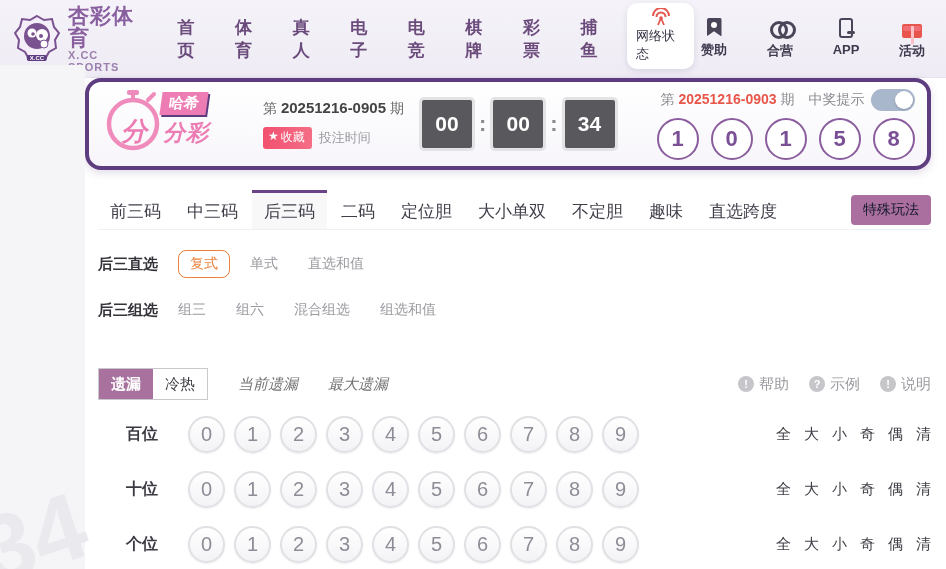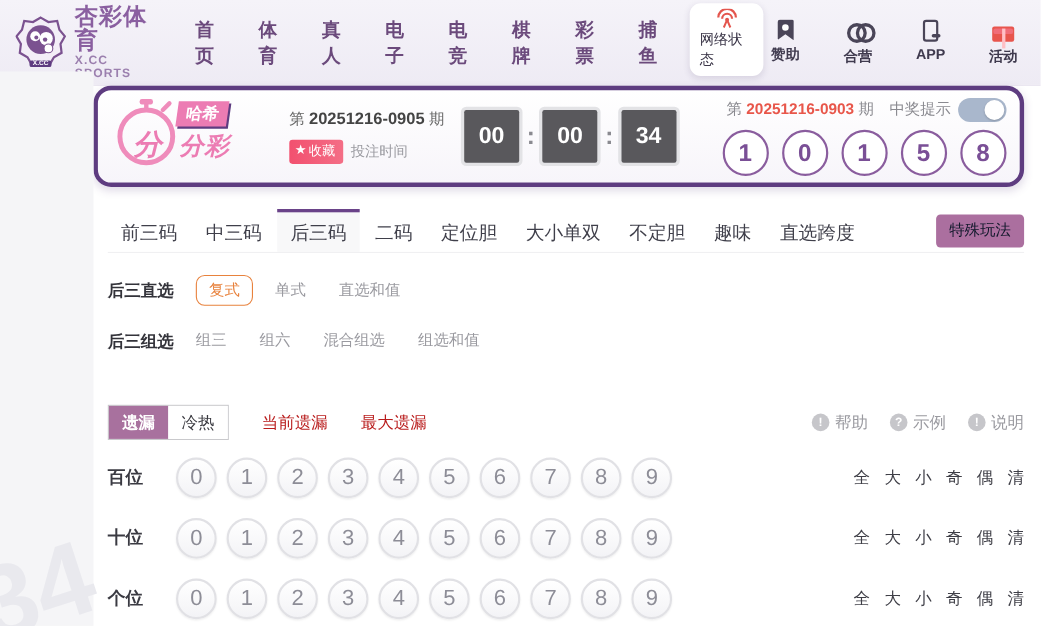--- a/index.html
+++ b/index.html
@@ -111,28 +111,28 @@
   .bet-option.sel { color:var(--selected-orange,#e8823d);
     border:1px solid var(--selected-orange,#e8823d); border-radius:8px; padding:4px 11px;
     margin-right:20px; }
 
   .statsbar { margin-top:40px; display:flex; align-items:center; }
   .seg-wrap { display:flex; border:1px solid #c9c9cc; }
   .seg { width:54px; height:30px; display:flex; align-items:center; justify-content:center;
     font-size:15px; cursor:pointer; background:#fff; color:#3a3a40; }
   .seg.on { background:var(--segment-active,#a8719e); color:#fff; font-weight:bold; }
   .slinks { display:flex; gap:30px; margin-left:30px; }
-  .slink { font-size:15px; color:#b91c1c; cursor:pointer; }
+  .slink { font-size:15px; color:#737373; cursor:pointer;font-style:italic; }
   .help-links { margin-left:auto; display:flex; gap:20px; }
   .hitem { display:flex; align-items:center; gap:5px; cursor:pointer; }
   .hcirc { width:16px; height:16px; border-radius:50%; background:#c6c6ca; color:#fff;
     font-size:11px; font-weight:bold; display:flex; align-items:center; justify-content:center;}
   .hlabel { font-size:15px; color:#9a9aa0; }
 
-  .rows { margin-top:12px; }
+  .rows { margin-top:12px;margin-left:28px; }
   .num-row { display:flex; align-items:center; height:44px; margin-bottom:11px; }
   .row-label { width:62px; font-size:16px; font-weight:bold; color:#3a3a42; }
   .balls { display:flex; gap:9px; }
   .ball { width:37px; height:37px; border-radius:50%; border:2px solid #e1e1e5;
     background:linear-gradient(180deg,#ffffff,#f3f3f6); color:#8d8d97; font-size:20px;
     display:flex; align-items:center; justify-content:center; cursor:pointer;
     box-shadow:0 1px 2px rgba(0,0,0,.07); font-family:inherit; }
   .quicks { margin-left:auto; display:flex; gap:13px; }
   .quick { font-size:15px; color:#3f3f47; cursor:pointer; }
 </style>

